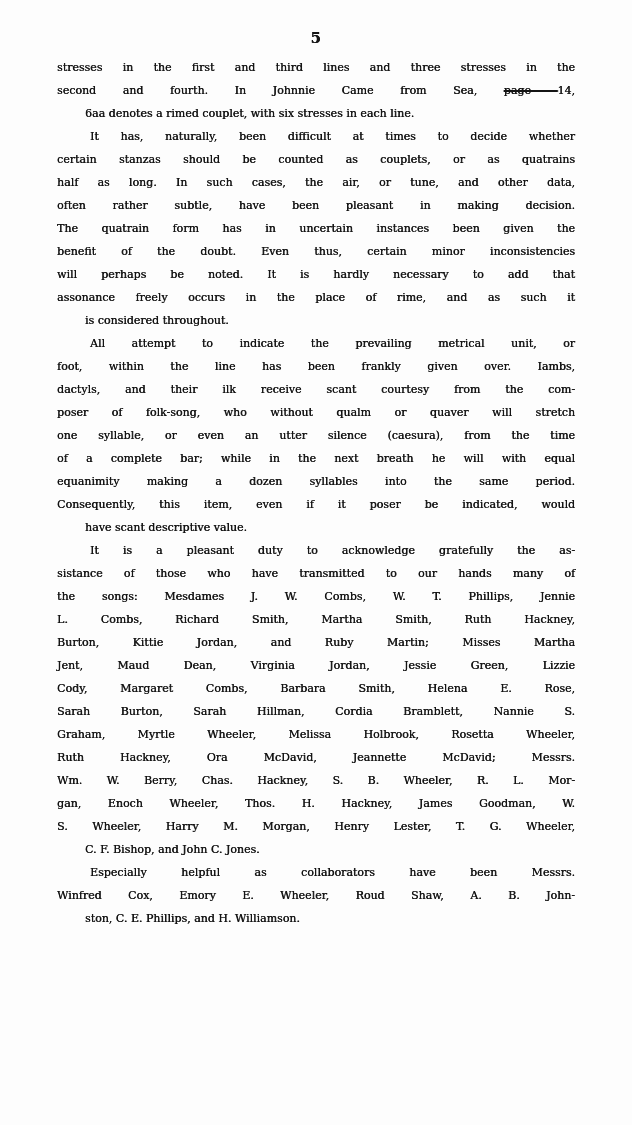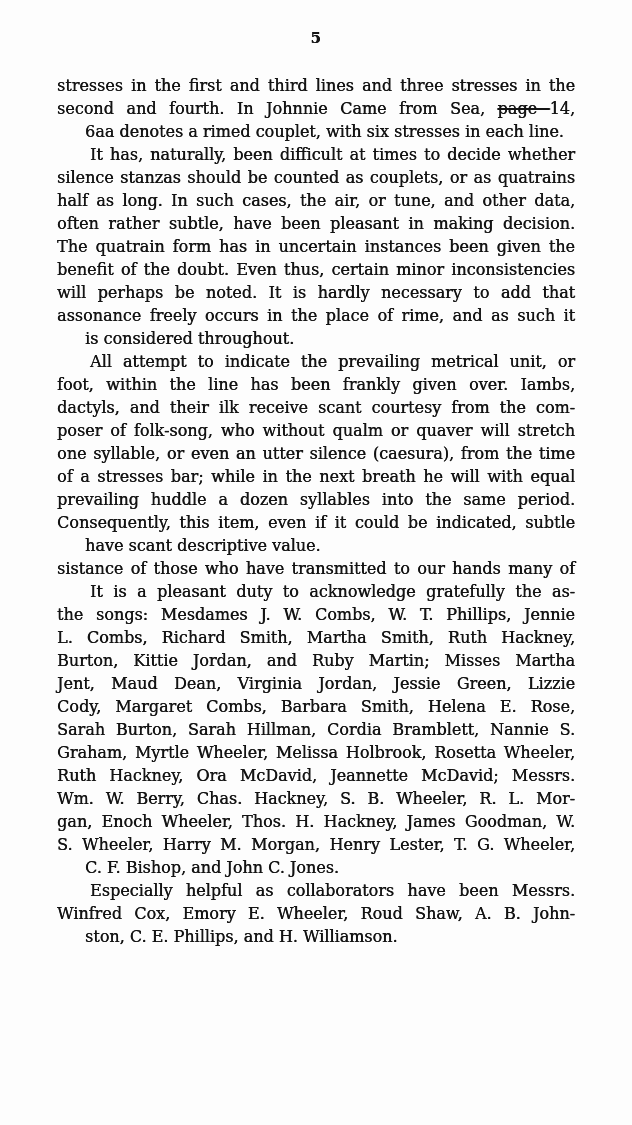--- a/index.html
+++ b/index.html
@@ -23,23 +23,23 @@
     right: 0;
     text-align: center;
     font-size: 15px;
     font-weight: bold;
     letter-spacing: 0.5px;
     text-shadow: 0.3px 0 0 currentColor;
   }
   .body {
     position: absolute;
     left: 57px;
-    top: 74px;
+    top: 56px;
     width: 518px;
-    font-size: 16px;
+    font-size: 11px;
     line-height: 23px;
     text-shadow: 0.35px 0 0 currentColor;
   }
   .line {
     text-align: justify;
     text-align-last: justify;
     text-justify: inter-word;
     white-space: normal;
   }
   .line.last {
@@ -57,39 +57,39 @@
 </head>
 <body>
 
 <div class="sheet">
   <div class="pagenum">5</div>
   <div class="body">
       <div class="line">stresses in the first and third lines and three stresses in the</div>
       <div class="line"><span>second and fourth. In Johnnie Came from Sea, </span><span class="strike">page </span><span>14,</span></div>
       <div class="line last">6aa denotes a rimed couplet, with six stresses in each line.</div>
       <div class="line indent">It has, naturally, been difficult at times to decide whether</div>
-      <div class="line">silence stanzas should be counted as couplets, or as quatrains</div>
+      <div class="line">certain stanzas should be counted as couplets, or as quatrains</div>
       <div class="line">half as long. In such cases, the air, or tune, and other data,</div>
       <div class="line">often rather subtle, have been pleasant in making decision.</div>
       <div class="line">The quatrain form has in uncertain instances been given the</div>
       <div class="line">benefit of the doubt. Even thus, certain minor inconsistencies</div>
       <div class="line">will perhaps be noted. It is hardly necessary to add that</div>
       <div class="line">assonance freely occurs in the place of rime, and as such it</div>
       <div class="line last">is considered throughout.</div>
       <div class="line indent">All attempt to indicate the prevailing metrical unit, or</div>
       <div class="line">foot, within the line has been frankly given over. Iambs,</div>
       <div class="line">dactyls, and their ilk receive scant courtesy from the com-</div>
       <div class="line">poser of folk-song, who without qualm or quaver will stretch</div>
       <div class="line">one syllable, or even an utter silence (caesura), from the time</div>
-      <div class="line">of a stresses bar; while in the next breath he will with equal</div>
-      <div class="line">prevailing huddle a dozen syllables into the same period.</div>
-      <div class="line">Consequently, this item, even if it could be indicated, subtle</div>
+      <div class="line">of a complete bar; while in the next breath he will with equal</div>
+      <div class="line">equanimity making a dozen syllables into the same period.</div>
+      <div class="line">Consequently, this item, even if it poser be indicated, would</div>
       <div class="line last">have scant descriptive value.</div>
+      <div class="line indent">It is a pleasant duty to acknowledge gratefully the as-</div>
       <div class="line">sistance of those who have transmitted to our hands many of</div>
-      <div class="line indent">It is a pleasant duty to acknowledge gratefully the as-</div>
       <div class="line">the songs:  Mesdames J. W. Combs, W. T. Phillips, Jennie</div>
       <div class="line">L. Combs, Richard Smith, Martha Smith, Ruth Hackney,</div>
       <div class="line">Burton, Kittie Jordan, and Ruby Martin; Misses Martha</div>
       <div class="line">Jent, Maud Dean, Virginia Jordan, Jessie Green, Lizzie</div>
       <div class="line">Cody, Margaret Combs, Barbara Smith, Helena E. Rose,</div>
       <div class="line">Sarah Burton, Sarah Hillman, Cordia Bramblett, Nannie S.</div>
       <div class="line">Graham, Myrtle Wheeler, Melissa Holbrook, Rosetta Wheeler,</div>
       <div class="line">Ruth Hackney, Ora McDavid, Jeannette McDavid; Messrs.</div>
       <div class="line">Wm. W. Berry, Chas. Hackney, S. B. Wheeler, R. L. Mor-</div>
       <div class="line">gan, Enoch Wheeler, Thos. H. Hackney, James Goodman, W.</div>

